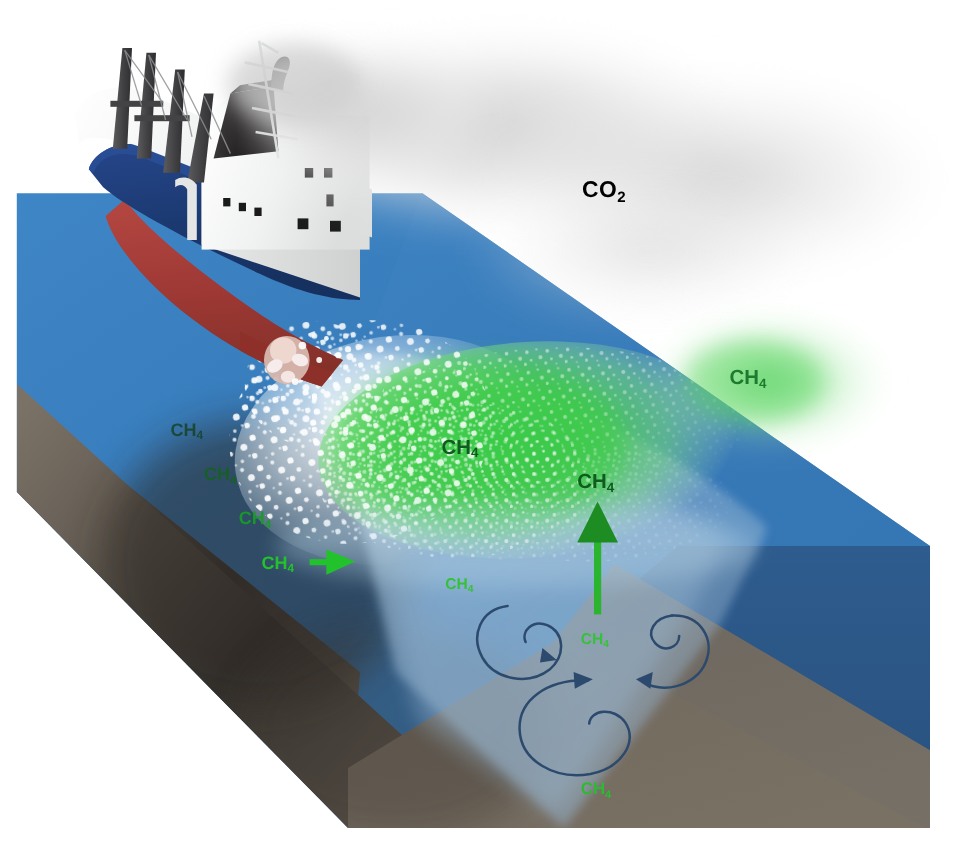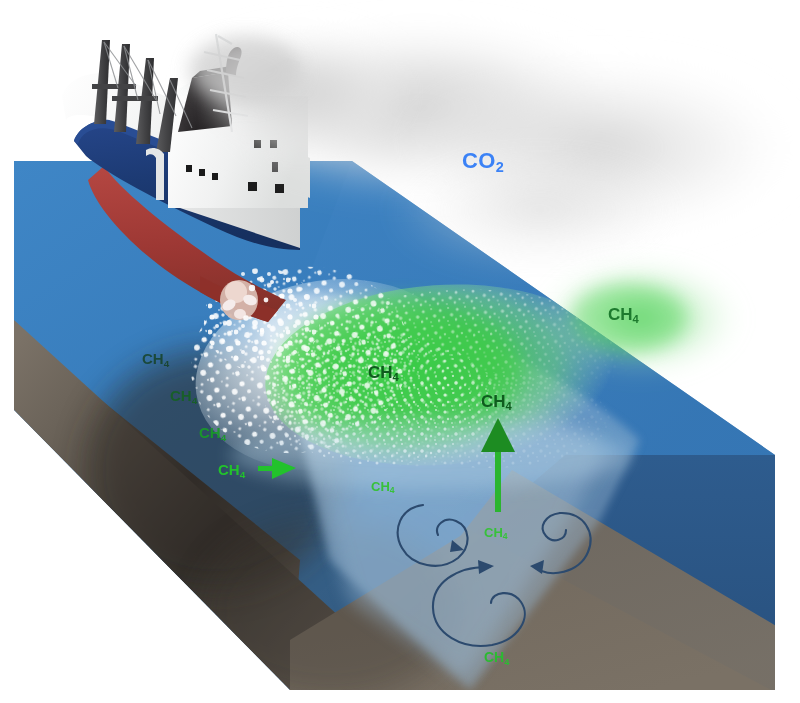--- a/index.html
+++ b/index.html
@@ -16,23 +16,23 @@
     position:absolute;
     font-family:"Liberation Sans",sans-serif;
     font-weight:bold;
     white-space:nowrap;
     pointer-events:none;
     user-select:none;
   }
   .lbl sub{font-size:0.66em;vertical-align:baseline;position:relative;top:0.28em;font-weight:bold;}
   
   #co2-label{
-    left:462px;top:148px;
-    font-size:22px;
-    color:#3b82f6;
+    left:485px;top:148px;
+    font-size:19px;
+    color:#000000;
     letter-spacing:.4px;
   }
   
   #ch4-air{left:608px;top:305px;font-size:17px;color:#1d7a2e;}
   #ch4-plume-1{left:368px;top:363px;font-size:17px;color:#0f5c1e;}
   #ch4-plume-2{left:481px;top:392px;font-size:17px;color:#0f5c1e;}
   #ch4-mid{left:371px;top:479px;font-size:13px;color:#37c13a;}
   #ch4-eddy{left:484px;top:525px;font-size:13px;color:#37c13a;}
   #ch4-bottom{left:484px;top:649px;font-size:14px;color:#2cba32;}
   

